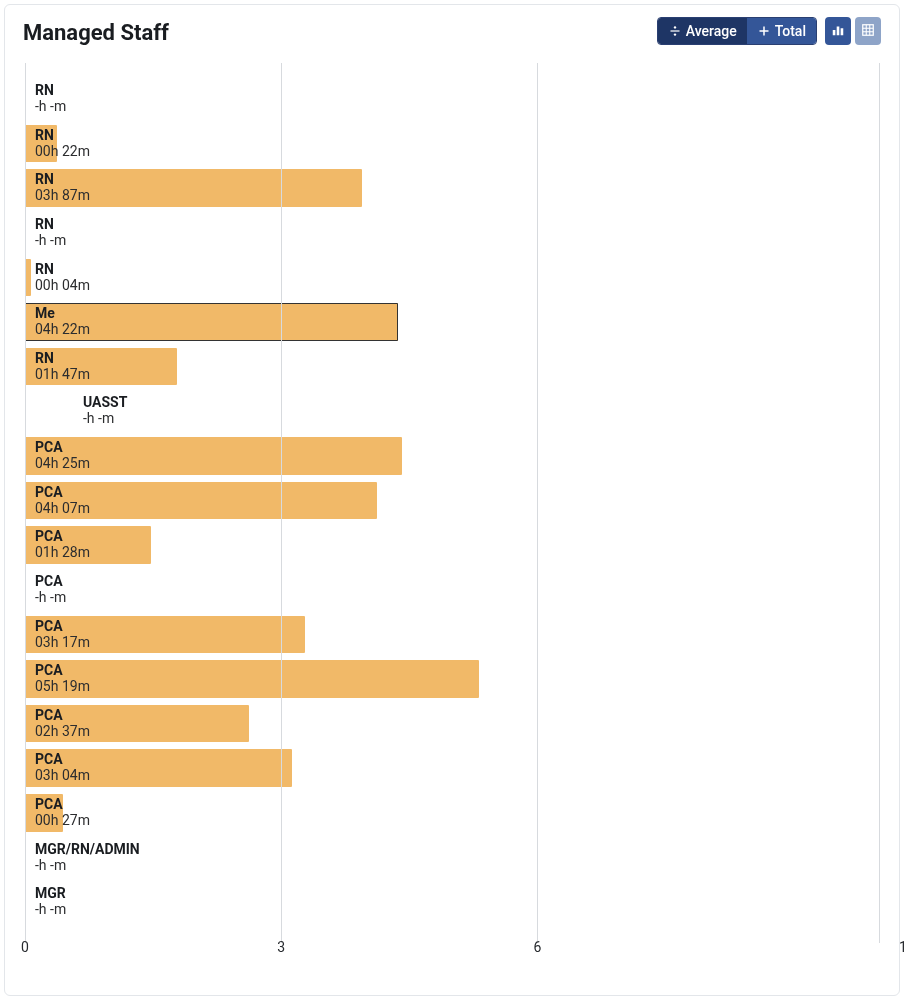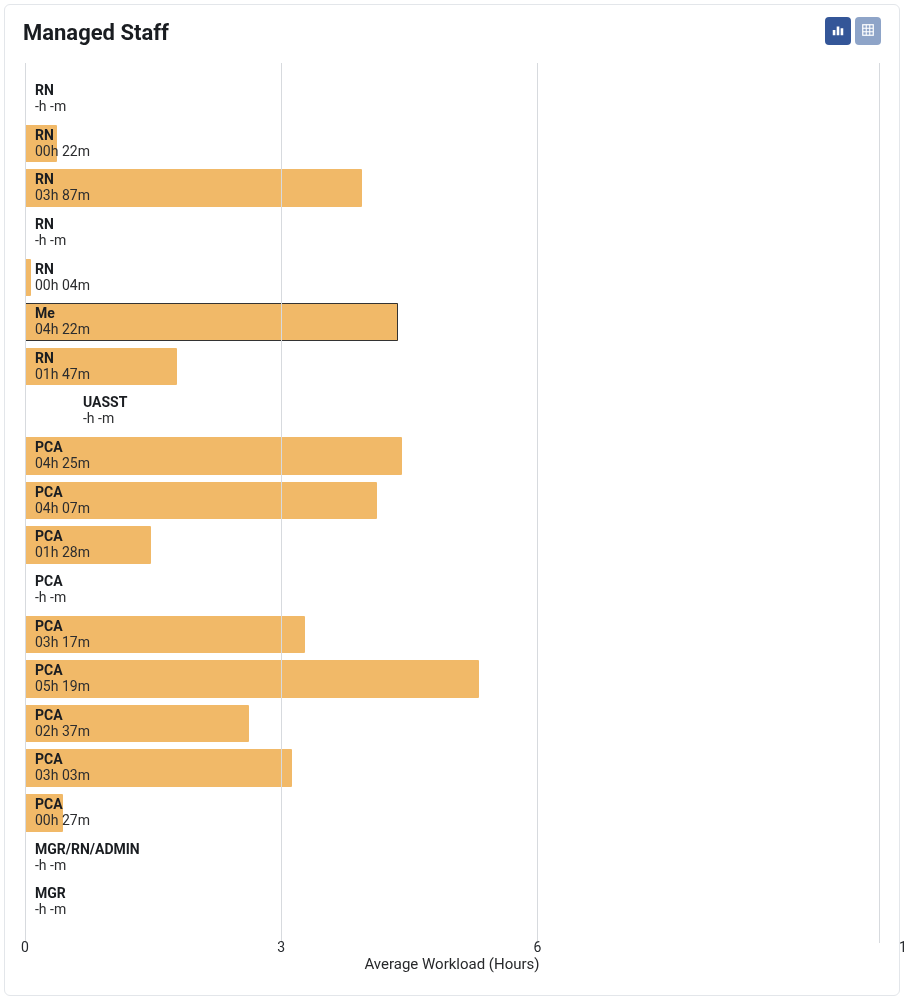--- a/index.html
+++ b/index.html
@@ -39,20 +39,41 @@
 </style>
 </head>
 <body>
 
 <div class="card">
 
   <div class="header">
     <h1 class="title">Managed Staff</h1>
     <div class="controls">
 
+      <div class="seg">
+        <div class="btn bg-dark">
+          <span class="icon">
+            <svg viewBox="0 0 16 16" width="12" height="12">
+                <circle cx="8" cy="3.2" r="1.6" fill="#fff"></circle>
+                <rect x="2" y="7.2" width="12" height="1.6" fill="#fff"></rect>
+                <circle cx="8" cy="12.8" r="1.6" fill="#fff"></circle>
+              </svg>
+          </span>
+          <span>Average</span>
+        </div>
+        <div class="btn bg-mid">
+          <span class="icon">
+            <svg viewBox="0 0 16 16" width="12" height="12">
+                <rect x="7" y="2" width="2" height="12" fill="#fff"></rect>
+                <rect x="2" y="7" width="12" height="2" fill="#fff"></rect>
+              </svg>
+          </span>
+          <span>Total</span>
+        </div>
+      </div>
 
 
       <div class="vt">
         <div class="vbtn active">
           <span>
             <svg viewBox="0 0 16 16" width="14" height="14">
                 <rect x="2" y="8" width="3" height="6"></rect>
                 <rect x="6.5" y="4" width="3" height="10"></rect>
                 <rect x="11" y="6" width="3" height="8"></rect>
               </svg>
@@ -144,37 +165,36 @@
           <div class="rval">05h 19m</div>
         </div>
         <div class="row" style="height: 44.6316px;">
           <div class="bar" style="width: 223.748px;"></div>
           <div class="rlbl">PCA</div>
           <div class="rval">02h 37m</div>
         </div>
         <div class="row" style="height: 44.6316px;">
           <div class="bar" style="width: 267.302px;"></div>
           <div class="rlbl">PCA</div>
-          <div class="rval">03h 03m</div>
+          <div class="rval">03h 04m</div>
         </div>
         <div class="row" style="height: 44.6316px;">
           <div class="bar" style="width: 38.43px;"></div>
           <div class="rlbl">PCA</div>
           <div class="rval">00h 27m</div>
         </div>
         <div class="row" style="height: 44.6316px;">
           <div class="rlbl">MGR/RN/ADMIN</div>
           <div class="rval">-h -m</div>
         </div>
         <div class="row" style="height: 44.6316px;">
           <div class="rlbl">MGR</div>
           <div class="rval">-h -m</div>
         </div>
       </div>
-    <div class="xlabel-center">Average Workload (Hours)</div>
   <div class="axisline" style="left: 0px;"></div>
       <div class="xaxis-label" style="left: -4px; bottom: 18px;">0</div>
       <div class="axisline" style="left: 256.2px;"></div>
       <div class="xaxis-label" style="left: 252.2px; bottom: 18px;">3</div>
       <div class="axisline" style="left: 512.4px;"></div>
       <div class="xaxis-label" style="left: 508.4px; bottom: 18px;">6</div>
       <div class="axisline" style="left: 854px;"></div>
       <div class="xaxis-label" style="left: 874px; bottom: 18px;">10</div>
     </div>
 

